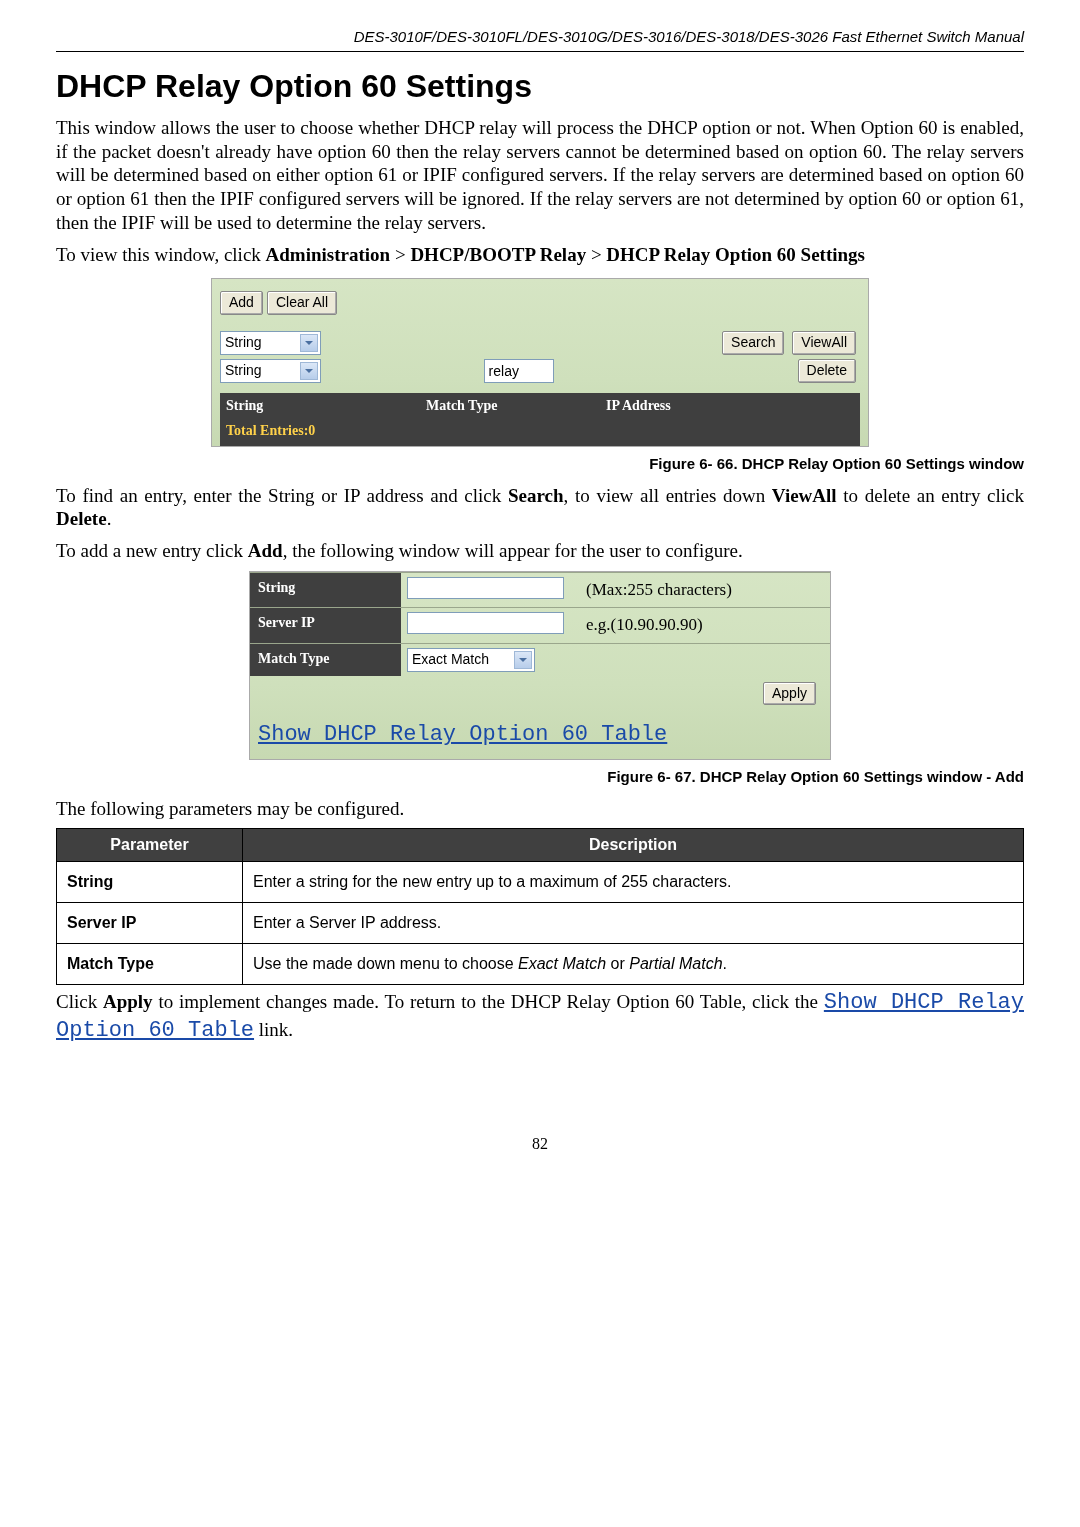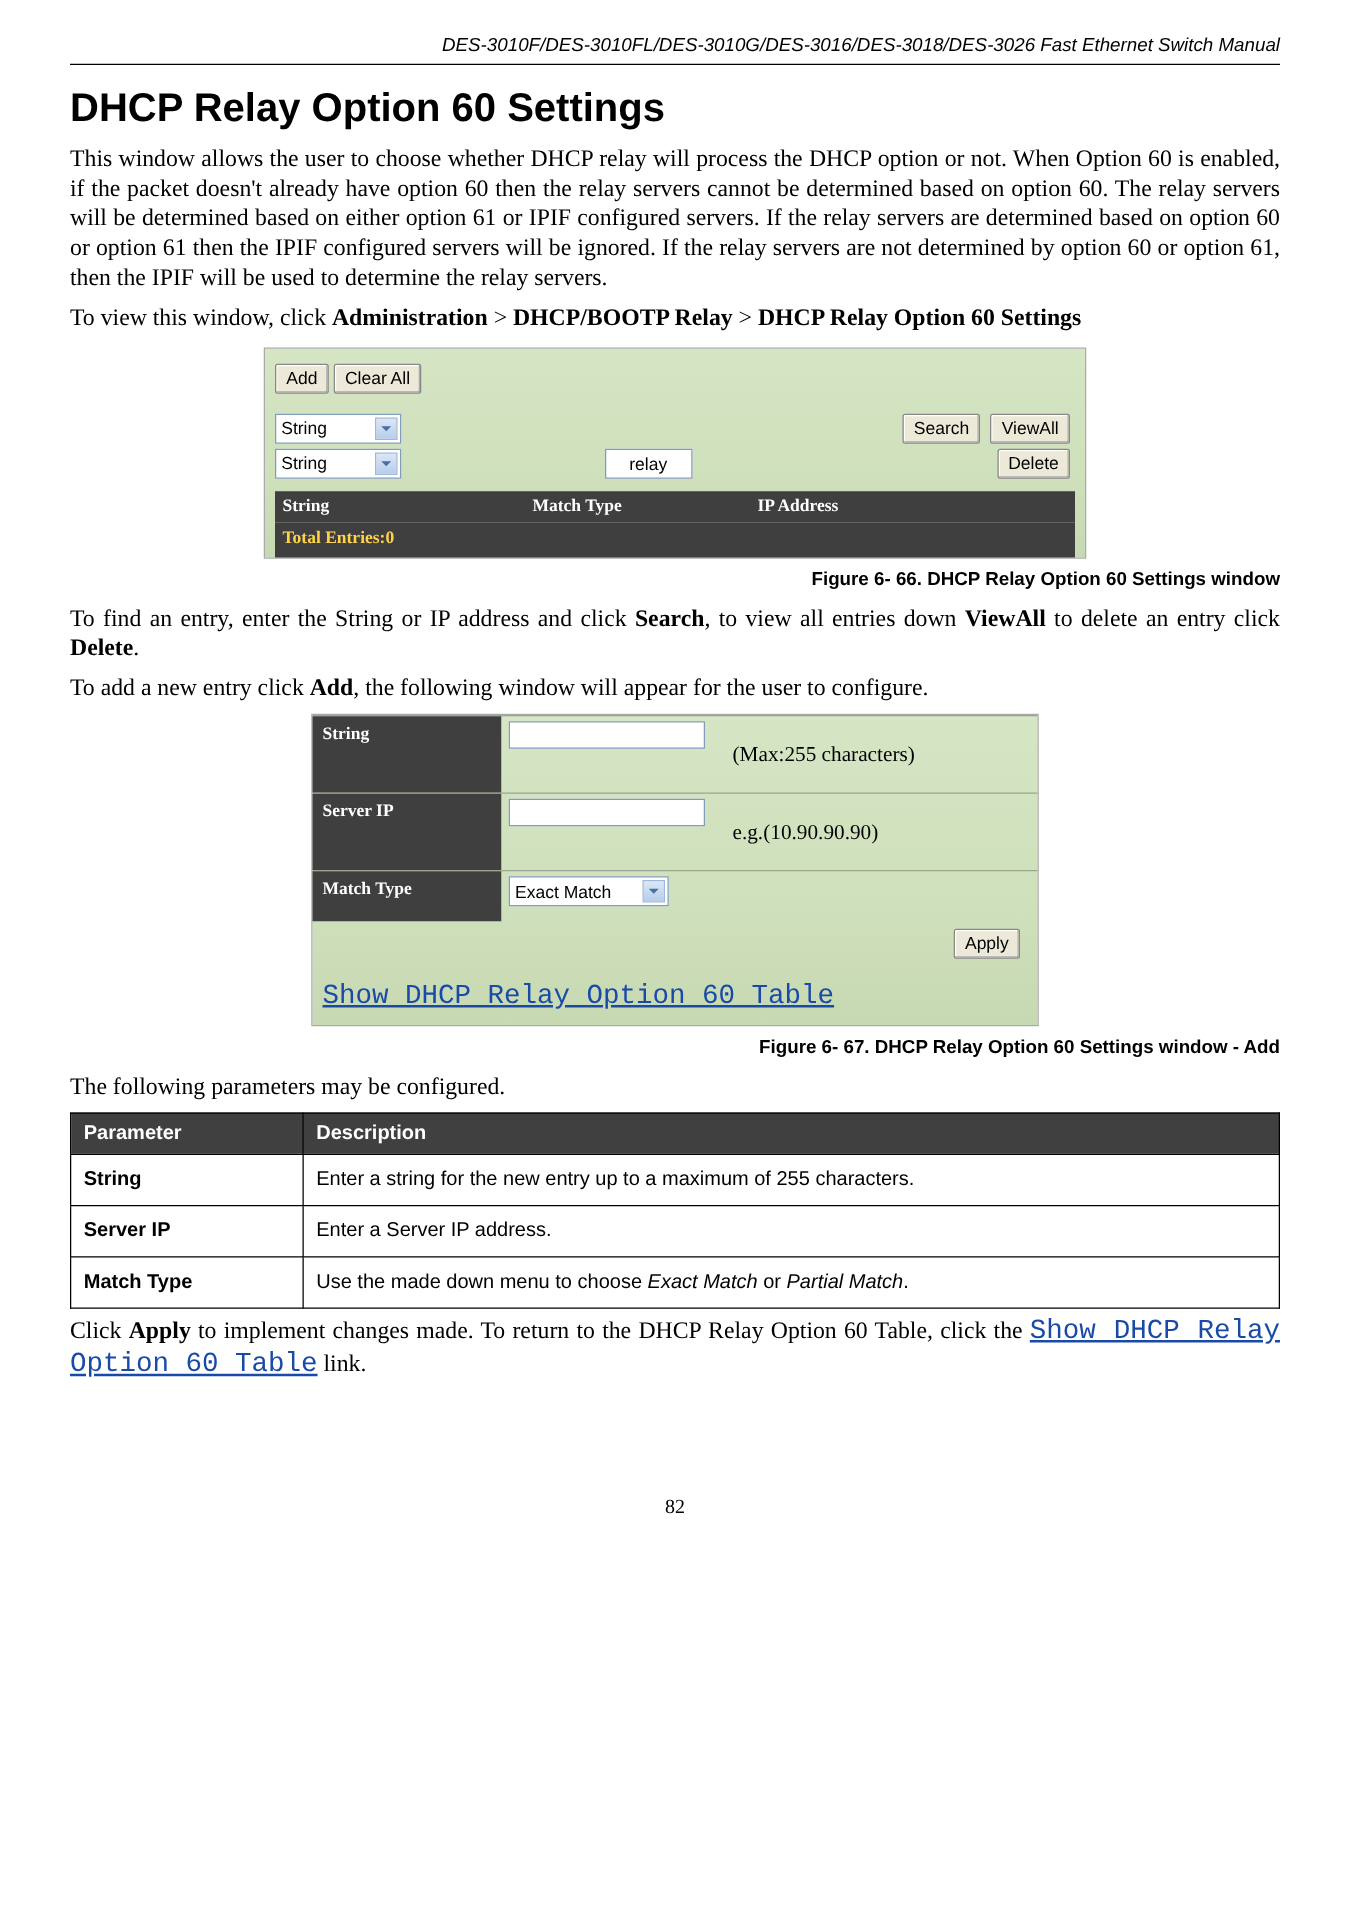--- a/index.html
+++ b/index.html
@@ -145,21 +145,21 @@
     font-family: "Times New Roman", serif;
     font-weight: bold;
     padding: 6px 8px;
   }
   .add-field {
     flex: 0 0 165px;
     padding: 4px 6px;
   }
   .add-hint {
     flex: 1 1 auto;
-    padding: 20px 8px;
+    padding: 6px 8px;
     font-family: "Times New Roman", serif;
     font-size: 17px;
   }
   .textbox-sm {
     background: #fff;
     border: 1px solid #7f9db9;
     height: 20px;
     width: 155px;
     display:inline-block;
   }
@@ -176,21 +176,21 @@
   table.param {
     width: 100%;
     border-collapse: collapse;
     font-family: Arial, Helvetica, sans-serif;
     font-size: 16px;
     margin-top: 4px;
   }
   table.param th {
     background: #404040;
     color: #fff;
-    text-align: left;
+    text-align: center;
     padding: 6px 10px;
     border: 1px solid #000;
     font-weight: bold;
   }
   table.param td {
     padding: 10px 10px;
     border: 1px solid #000;
     vertical-align: top;
   }
   table.param td.pname { font-weight: bold; width: 165px; }
@@ -249,21 +249,21 @@
       <span class="select">
         <span>String</span>
         <span style="display:inline-block; width:36px;"></span>
         <span class="arrow">
           <svg width="8" height="8" viewBox="0 0 8 8">
               <path d="M0 2 L4 6 L8 2 Z" fill="#4a6fa0"></path>
             </svg>
         </span>
       </span>
       <span style="display:inline-block; width:155px;"></span>
-      <span class="textbox" style="width:60px;text-align:center;">relay</span>
+      <span class="textbox" style="width:60px;">relay</span>
     </div>
     <div>
       <span class="btn">Delete</span>
     </div>
   </div>
 
   <div class="bar">
     <div class="col1">String</div>
     <div class="col2">Match Type</div>
     <div class="col3">IP Address</div>

